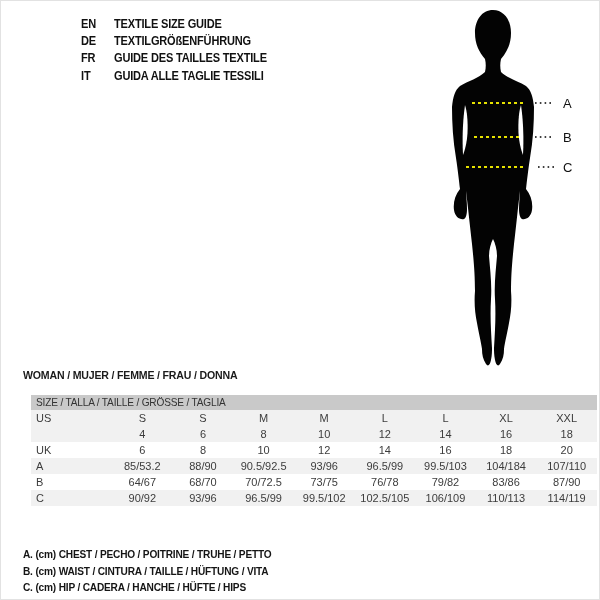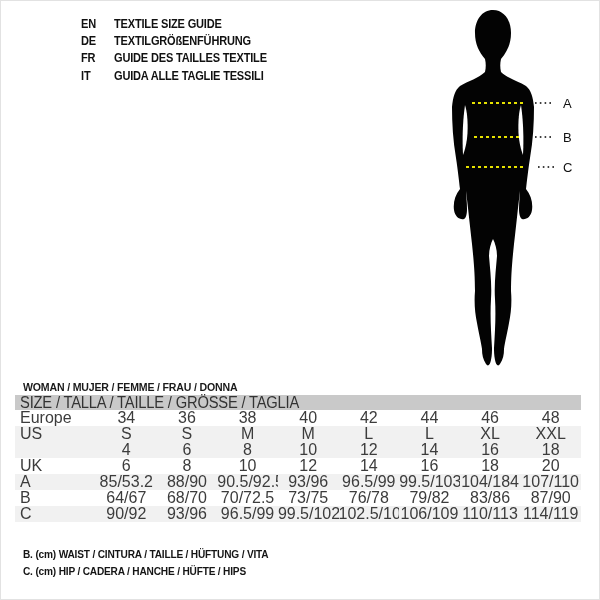--- a/index.html
+++ b/index.html
@@ -13,24 +13,24 @@
   
   #lang-block{position:absolute;left:40px;top:14px;margin-left:40px;}
   .lang-row{display:flex;height:17.3px;align-items:center;font-size:12px;font-weight:bold;}
   .lang-code{width:33px;flex:0 0 33px;}
   .lang-label{white-space:nowrap;}
 
   
   #figure-svg{position:absolute;left:410px;top:0;width:180px;height:380px;}
 
   
-  #section-title{position:absolute;left:22px;top:368px;font-size:11.5px;font-weight:bold;color:#1a1a1a;margin-top:12px;}
-
-  
-  #size-table{position:absolute;left:14px;top:394px;width:566px;font-size:16px;color:#3c3c3c;}
+  #section-title{position:absolute;left:22px;top:368px;font-size:11.5px;font-weight:bold;color:#1a1a1a;}
+
+  
+  #size-table{position:absolute;left:30px;top:394px;width:566px;font-size:11px;color:#3c3c3c;}
   #table-header{height:15px;line-height:15px;background:var(--header-gray,#c9c9c9);padding-left:5px;color:#333;}
   .trow{display:grid;grid-template-columns:81px repeat(8,1fr);height:16px;line-height:16px;}
   .trow.stripe{background:var(--stripe-gray,#f1f1f1);}
   .cell{text-align:center;overflow:hidden;white-space:nowrap;}
   .cell.label{text-align:left;padding-left:5px;}
 
   
   #legend-block{position:absolute;left:22px;top:545px;}
   .legend-row{height:16.6px;line-height:16.6px;font-size:11px;font-weight:bold;color:#151515;}
 
@@ -137,31 +137,20 @@
 
   <div id="section-title">
     <span class="condensed">WOMAN / MUJER / FEMME / FRAU / DONNA</span>
   </div>
 
   <div id="size-table">
     <div id="table-header">
       <span class="condensed">SIZE / TALLA / TAILLE / GRÖSSE / TAGLIA</span>
     </div>
     <div id="table-body">
-        <div class="trow">
-          <div class="cell label">Europe</div>
-          <div class="cell">34</div>
-          <div class="cell">36</div>
-          <div class="cell">38</div>
-          <div class="cell">40</div>
-          <div class="cell">42</div>
-          <div class="cell">44</div>
-          <div class="cell">46</div>
-          <div class="cell">48</div>
-        </div>
         <div class="trow stripe">
           <div class="cell label">US</div>
           <div class="cell">S</div>
           <div class="cell">S</div>
           <div class="cell">M</div>
           <div class="cell">M</div>
           <div class="cell">L</div>
           <div class="cell">L</div>
           <div class="cell">XL</div>
           <div class="cell">XXL</div>
@@ -219,20 +208,23 @@
           <div class="cell">102.5/105</div>
           <div class="cell">106/109</div>
           <div class="cell">110/113</div>
           <div class="cell">114/119</div>
         </div>
       </div>
   </div>
 
   <div id="legend-block">
 
+      <div class="legend-row">
+        <span class="condensed">A. (cm) CHEST / PECHO / POITRINE / TRUHE / PETTO</span>
+      </div>
 
       <div class="legend-row">
         <span class="condensed">B. (cm) WAIST / CINTURA / TAILLE / HÜFTUNG / VITA</span>
       </div>
 
       <div class="legend-row">
         <span class="condensed">C. (cm) HIP / CADERA / HANCHE / HÜFTE / HIPS</span>
       </div>
     </div>
 

